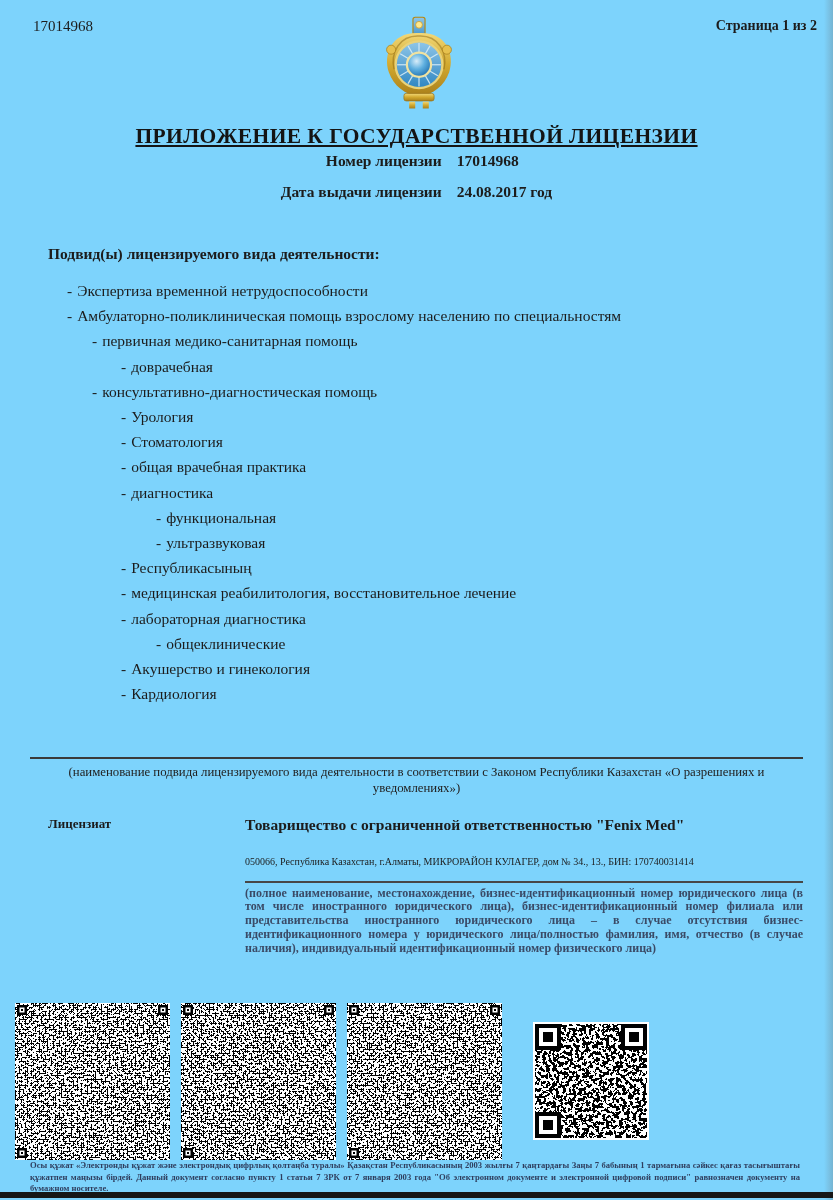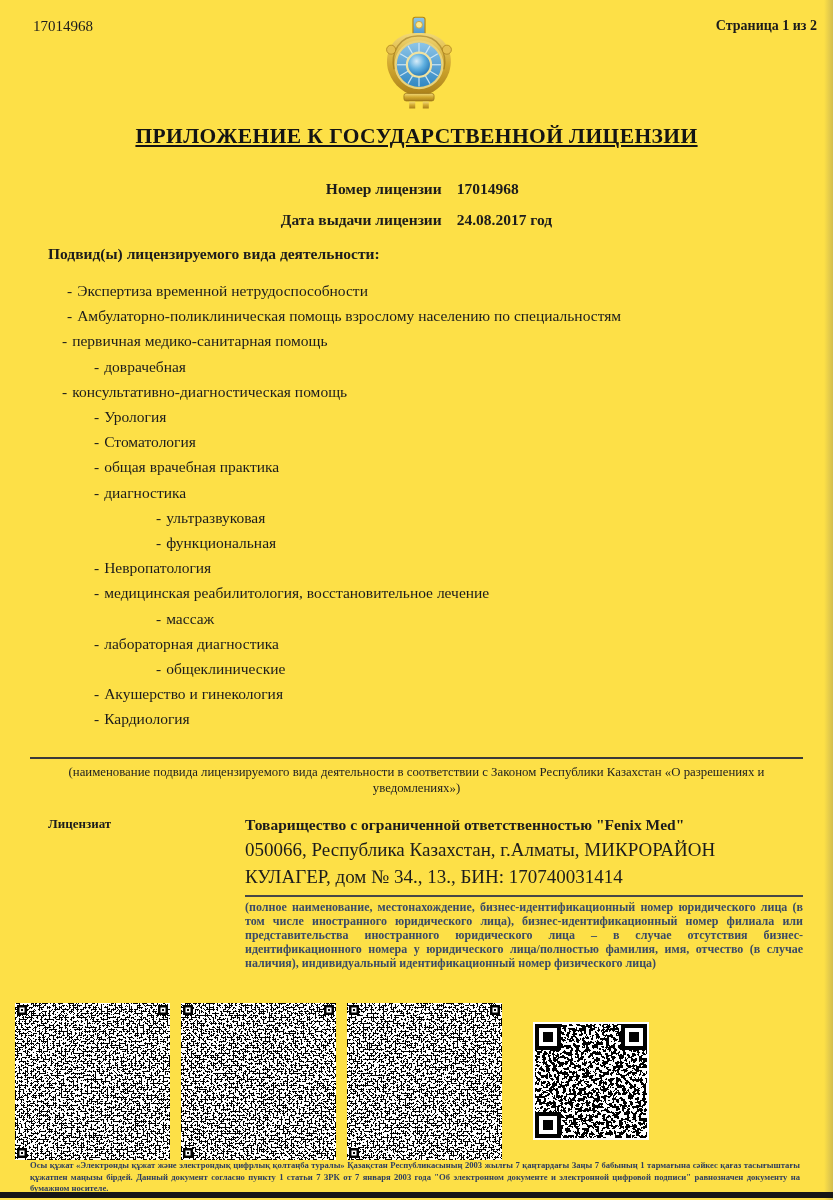--- a/index.html
+++ b/index.html
@@ -1,61 +1,61 @@
 <!DOCTYPE html>
 <html><head>
 <meta charset="utf-8">
 <style>
   html,body{margin:0;padding:0;background:#ffffff;}
   .page{
     position:relative;
     width:833px;height:1200px;
-    background:#fde047;
+    background:#7dd3fc;
     font-family:"Liberation Serif","DejaVu Serif",serif;
     color:#1c1c1c;
     overflow:hidden;
   }
   
   .scan-right{position:absolute;top:0;right:0;bottom:0;width:9px;
     background:linear-gradient(to right,rgba(110,110,110,0) 0%,rgba(100,100,100,0.28) 100%);}
   .scan-bottom{position:absolute;left:0;right:0;bottom:2px;height:6px;background:#161616;}
 
   
   .doc-number{position:absolute;left:33px;top:18px;font-size:15px;}
   .page-indicator{position:absolute;right:16px;top:18px;font-size:14px;font-weight:bold;}
   .emblem{position:absolute;left:381px;top:15px;width:76px;height:98px;}
 
   
   .title{position:absolute;left:0;right:0;top:124px;text-align:center;
     font-size:21.5px;font-weight:bold;letter-spacing:.4px;color:#141414;text-decoration:underline;}
-  .meta{position:absolute;left:0;right:0;top:180px;display:flex;justify-content:center;}
+  .meta{position:absolute;left:0;right:0;top:152px;display:flex;justify-content:center;}
   .meta-grid{display:grid;grid-template-columns:max-content max-content;column-gap:15px;row-gap:13px;
     font-size:15.5px;font-weight:bold;}
   .meta-label{justify-self:end;}
   .meta-value{justify-self:start;}
 
   
   .subtypes-heading{position:absolute;left:48px;top:245px;font-size:15.5px;font-weight:bold;}
   .subtype-list{position:absolute;left:62px;top:278px;right:33px;font-size:15.5px;line-height:25.2px;}
   .subtype-item{white-space:nowrap;}
   .subtype-item .bullet{margin-right:5px;}
   .lvl-0{margin-left:5px;}
-  .lvl-1{}
-  .lvl-2{margin-left:32px;}
+  .lvl-1{margin-left:30px;}
+  .lvl-2{margin-left:59px;}
   .lvl-3{margin-left:94px;}
 
   .rule-main{position:absolute;left:30px;width:773px;top:757px;height:2px;background:#3a3a3a;}
   .subtypes-caption{position:absolute;left:46px;right:46px;top:765px;text-align:center;
     font-size:12.8px;line-height:15.5px;color:#222;}
 
   
   .licensee-label{position:absolute;left:48px;top:816px;font-size:13px;font-weight:bold;}
   .licensee-block{position:absolute;left:245px;width:558px;top:814px;}
   .licensee-name{font-size:15.5px;font-weight:bold;line-height:21px;}
-  .licensee-address{font-size:19px;line-height:26.5px;margin-top:2px;}
+  .licensee-address{font-size:10px;line-height:26.5px;margin-top:14px;}
   .rule-thin{height:2px;background:#474747;margin-top:5px;}
   .licensee-note{margin-top:4px;font-size:12px;font-weight:bold;line-height:13.9px;
     text-align:justify;color:#3a4a66;}
 
   
   .barcode{position:absolute;top:1003px;}
   .bc-1{left:15px;}
   .bc-2{left:181px;}
   .bc-3{left:347px;}
   .qr{position:absolute;left:533px;top:1022px;}
@@ -163,38 +163,35 @@
 
       <div class="subtype-item lvl-2">
         <span class="bullet">-</span><span>общая врачебная практика</span>
       </div>
 
       <div class="subtype-item lvl-2">
         <span class="bullet">-</span><span>диагностика</span>
       </div>
 
       <div class="subtype-item lvl-3">
+        <span class="bullet">-</span><span>функциональная</span>
+      </div>
+
+      <div class="subtype-item lvl-3">
         <span class="bullet">-</span><span>ультразвуковая</span>
       </div>
 
-      <div class="subtype-item lvl-3">
-        <span class="bullet">-</span><span>функциональная</span>
-      </div>
-
-      <div class="subtype-item lvl-2">
-        <span class="bullet">-</span><span>Невропатология</span>
+      <div class="subtype-item lvl-2">
+        <span class="bullet">-</span><span>Республикасының</span>
       </div>
 
       <div class="subtype-item lvl-2">
         <span class="bullet">-</span><span>медицинская реабилитология, восстановительное лечение</span>
       </div>
 
-      <div class="subtype-item lvl-3">
-        <span class="bullet">-</span><span>массаж</span>
-      </div>
 
       <div class="subtype-item lvl-2">
         <span class="bullet">-</span><span>лабораторная диагностика</span>
       </div>
 
       <div class="subtype-item lvl-3">
         <span class="bullet">-</span><span>общеклинические</span>
       </div>
 
       <div class="subtype-item lvl-2">

